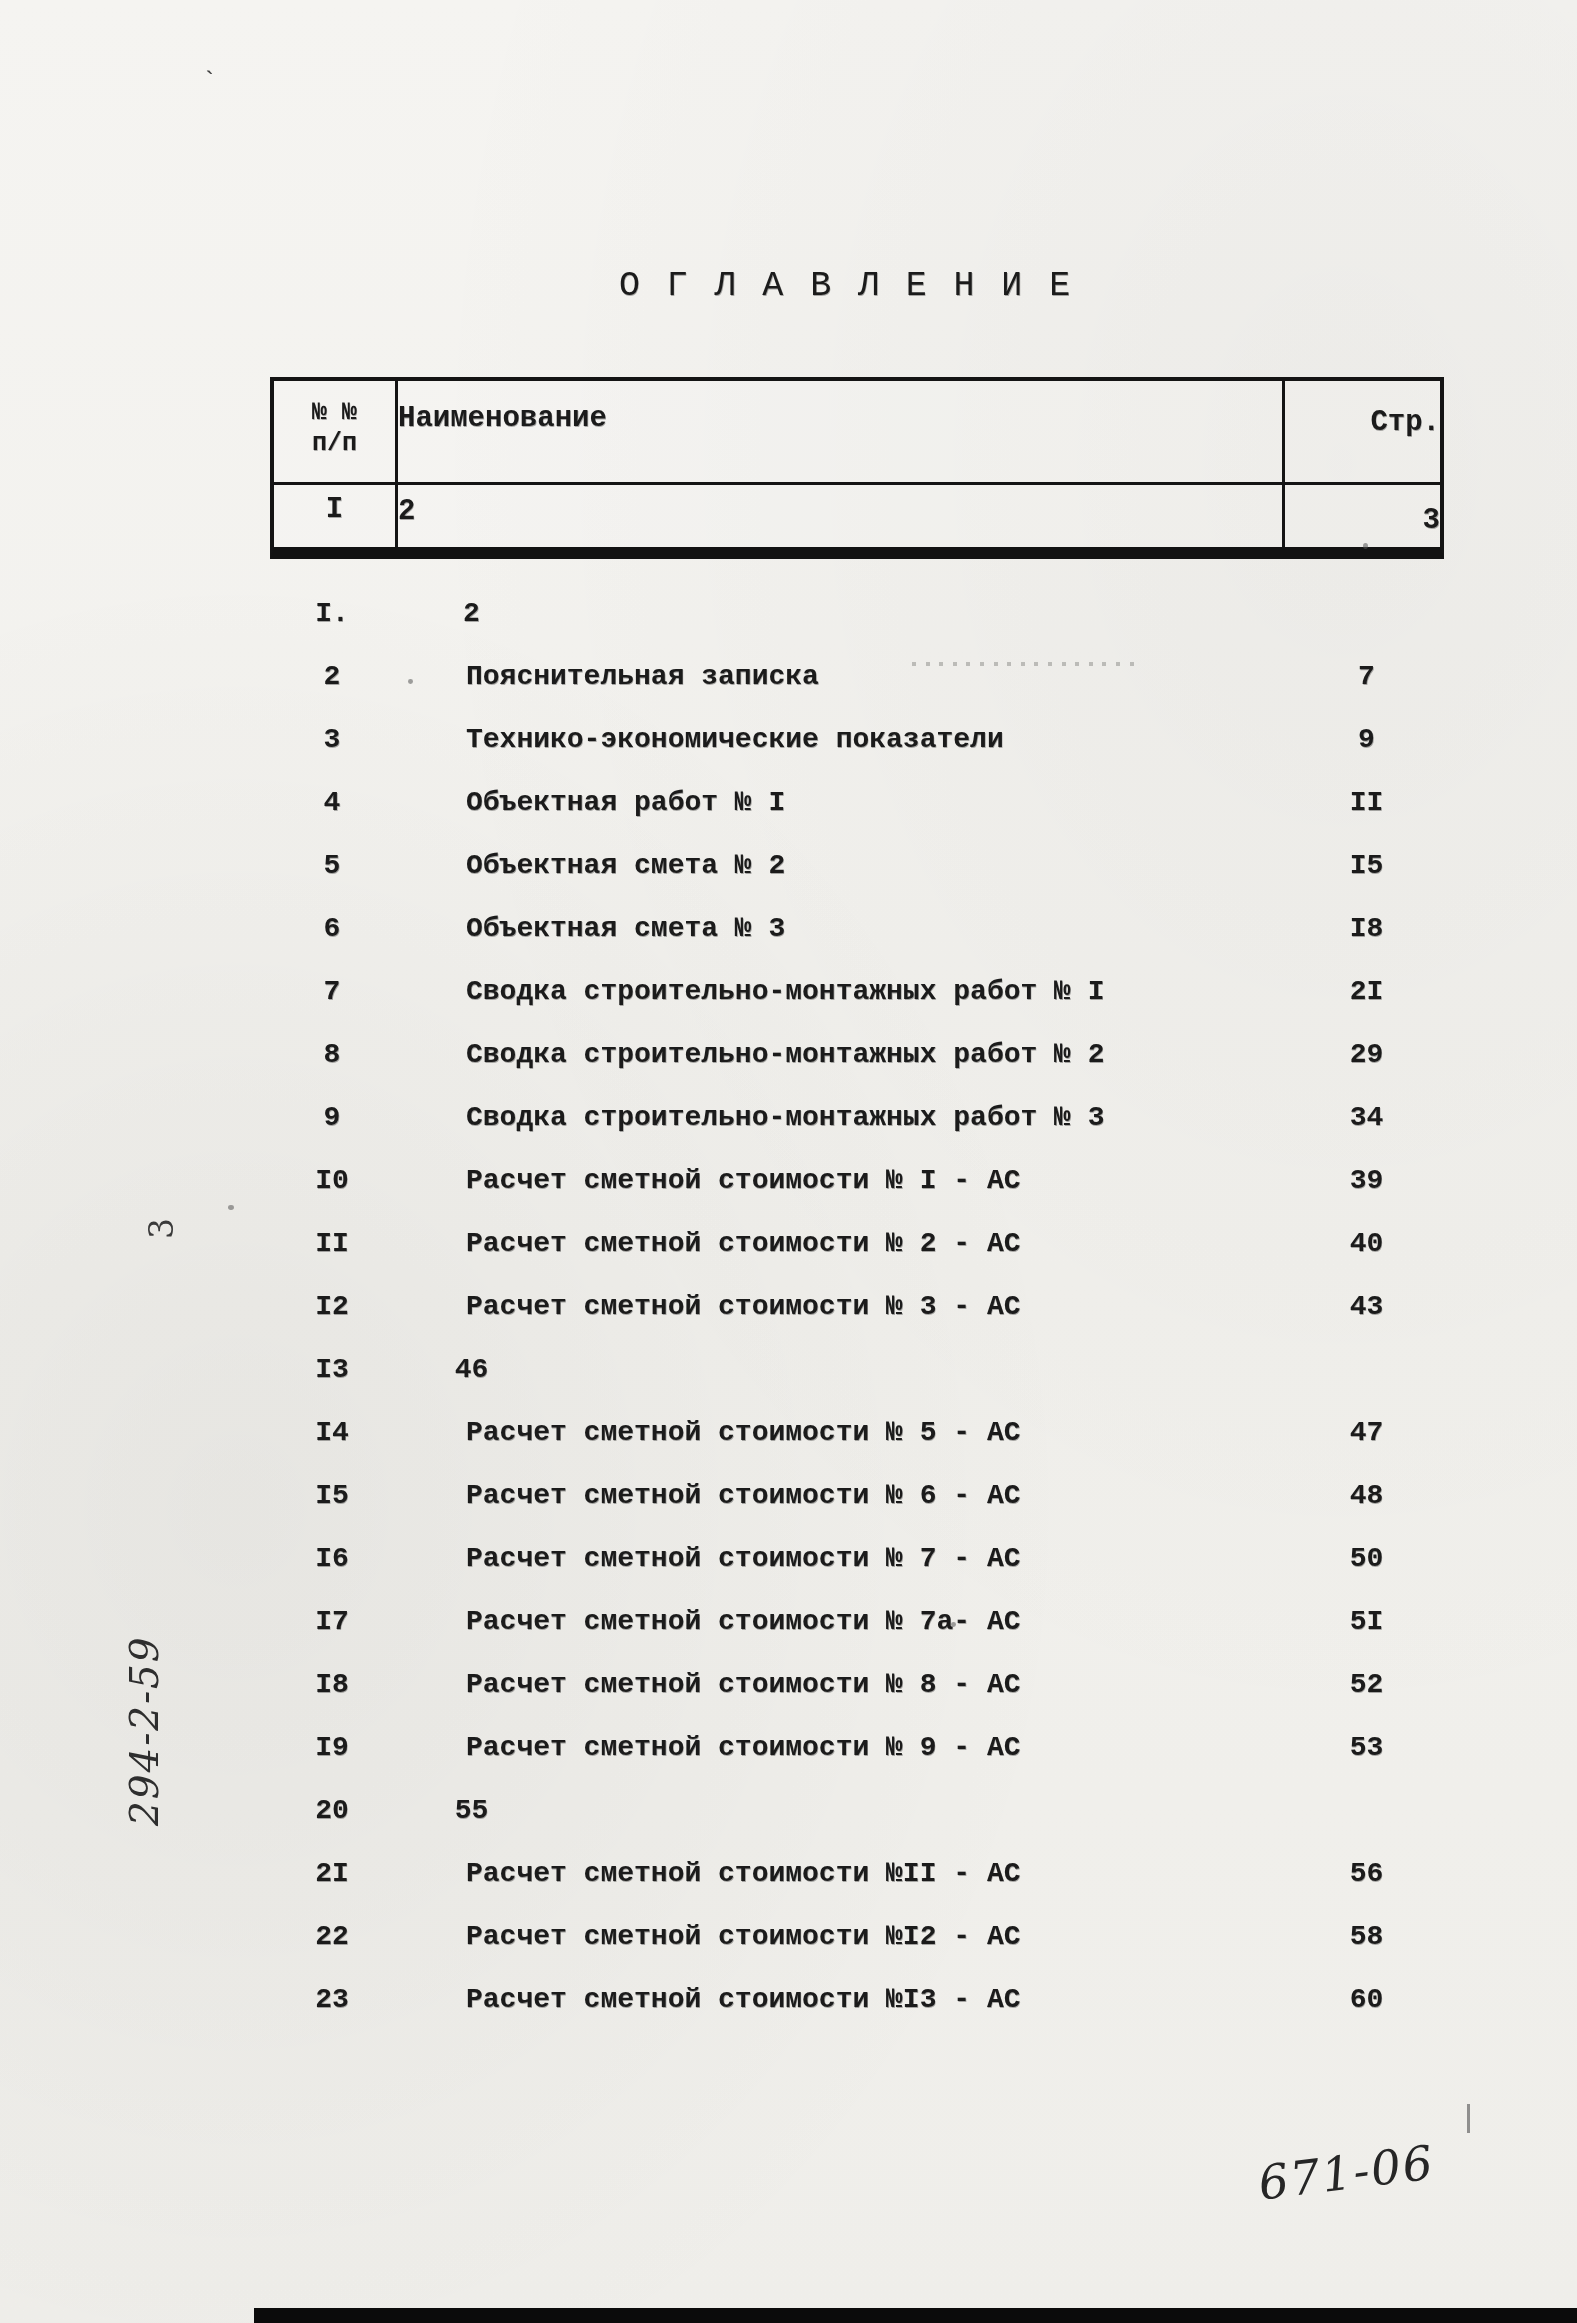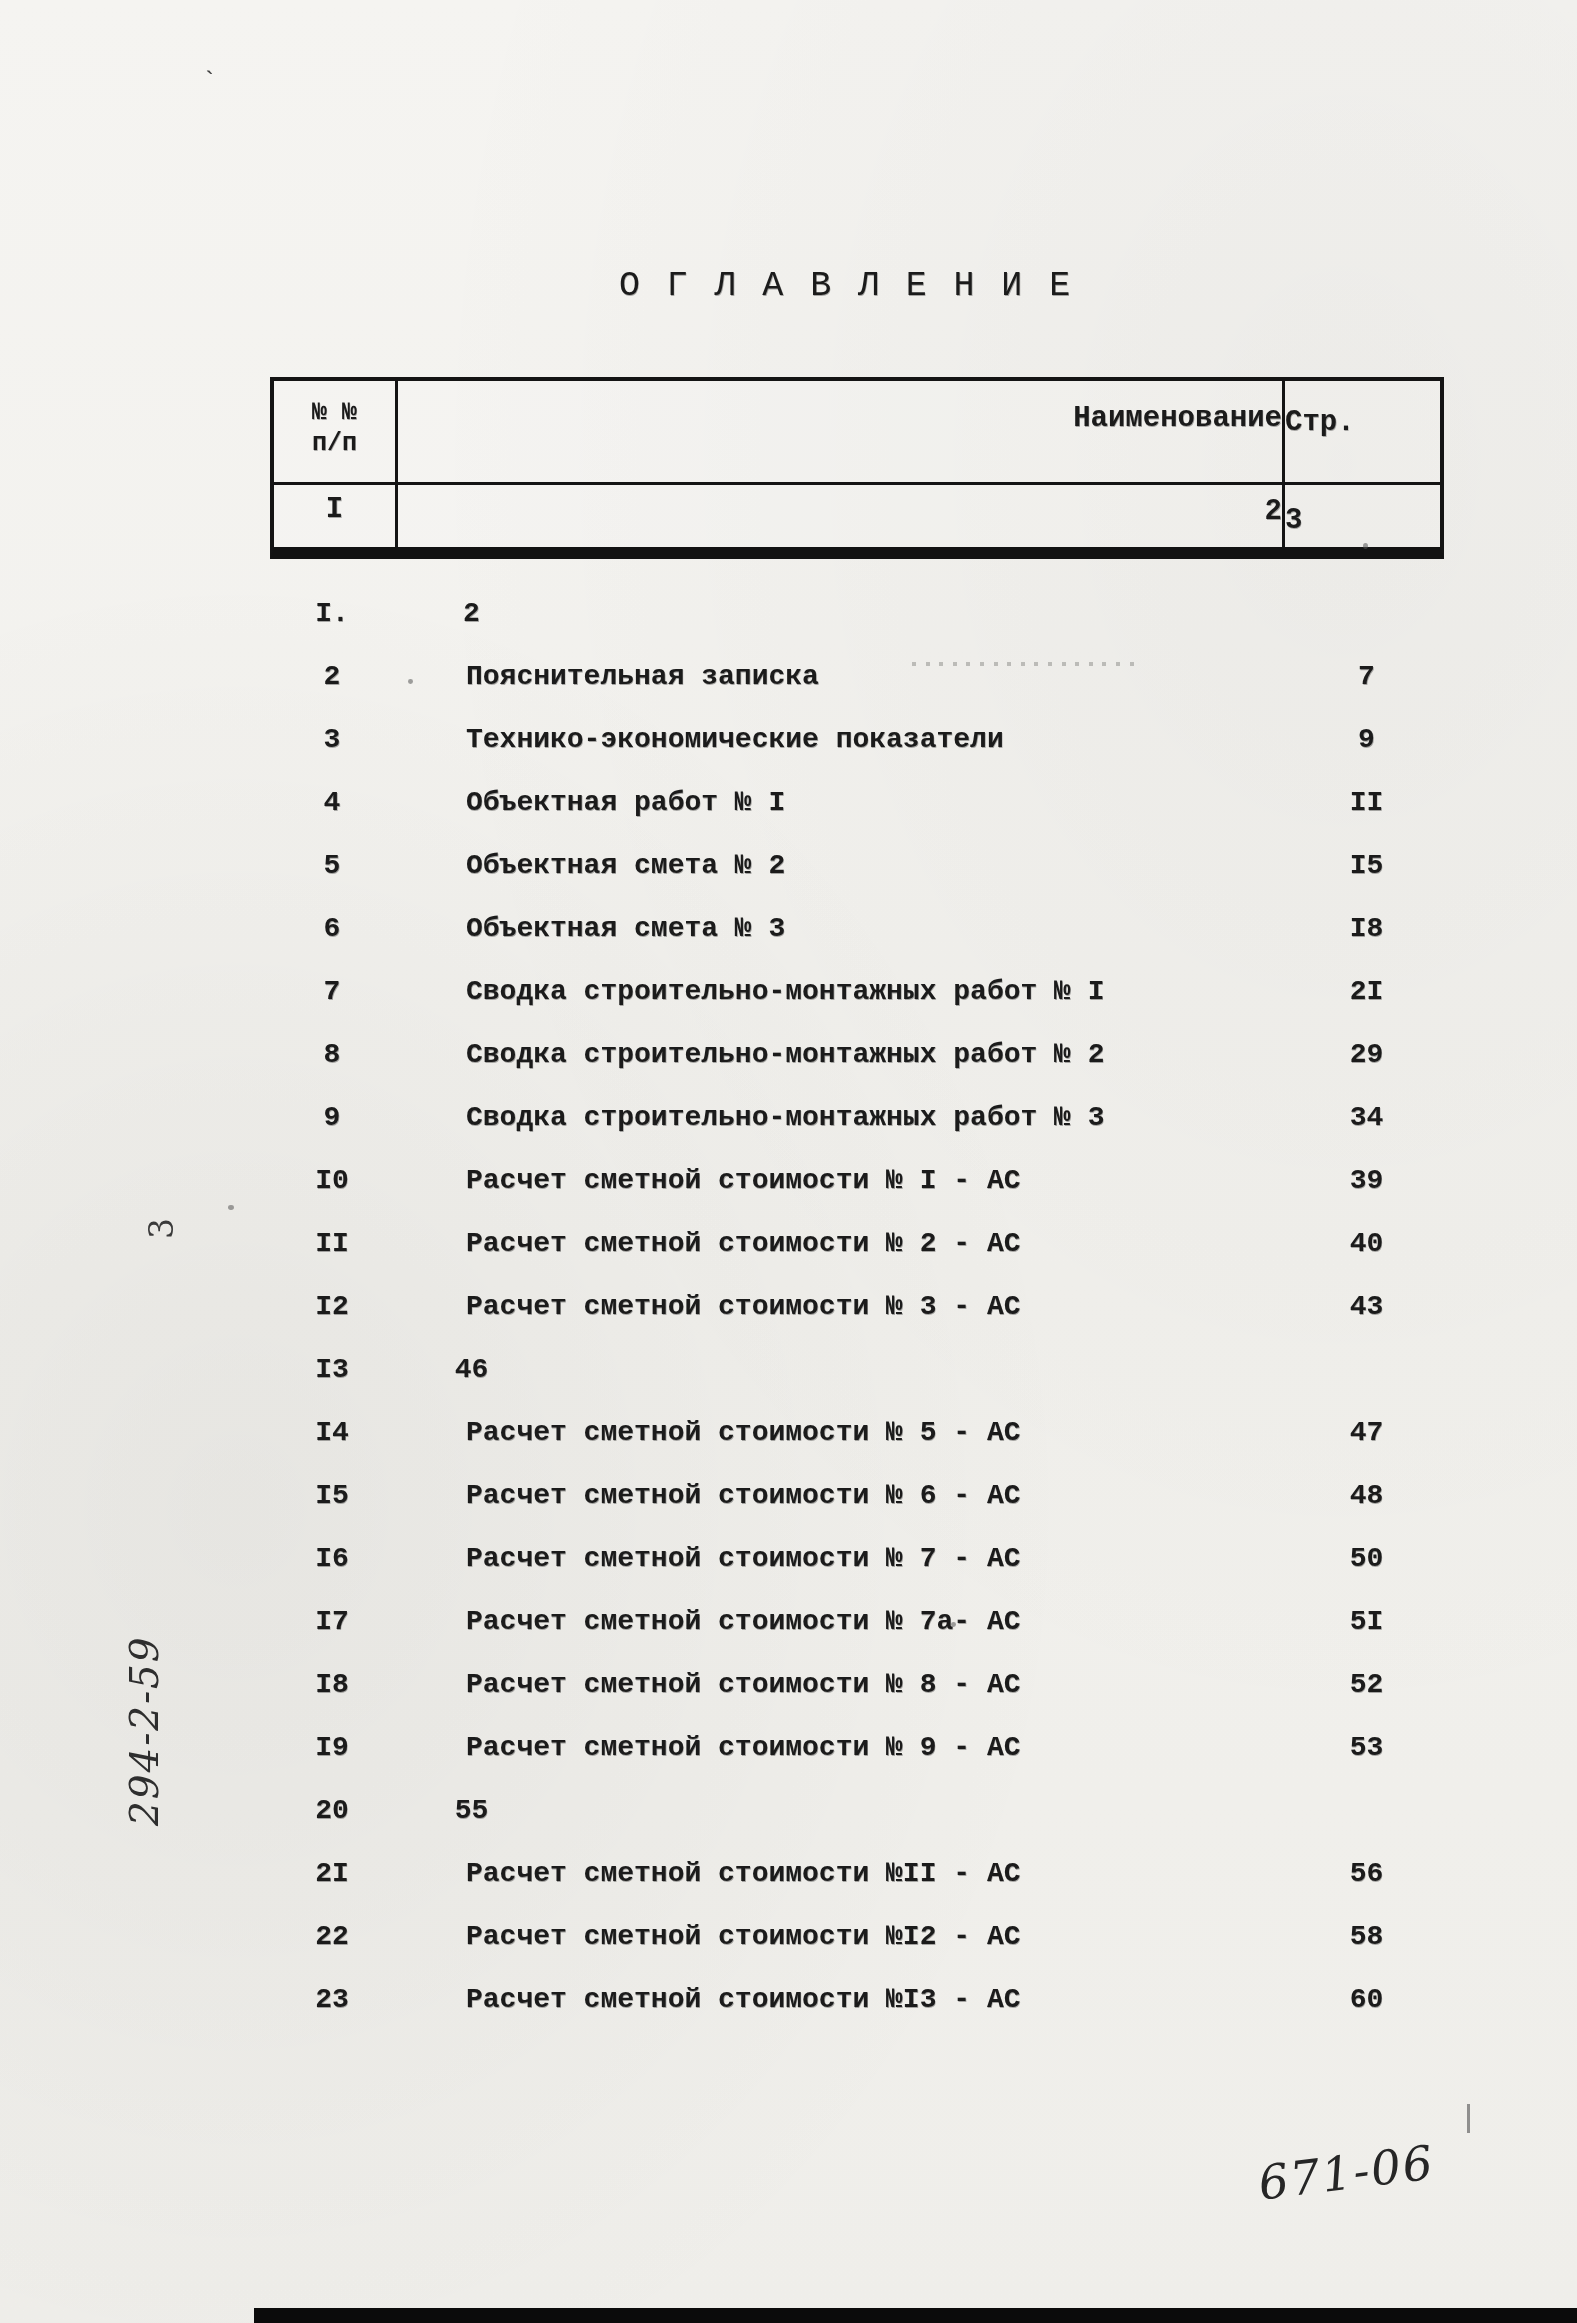--- a/index.html
+++ b/index.html
@@ -27,22 +27,22 @@
   .toc-table {
     position:absolute; left:270px; top:377px; width:1174px;
     border:4.9px solid #141414; border-bottom:12.6px solid #121212;
     box-sizing:border-box;
     background:rgba(255,255,255,0.12);
   }
   .thead-row1 { display:flex; height:101px; border-bottom:3.9px solid #141414; }
   .thead-row2 { display:flex; height:62px; }
   .cell { box-sizing:border-box; font-weight:700; }
   .c1 { width:124px; border-right:3.9px solid #141414; text-align:center; }
-  .c2 { flex:1; border-right:3.9px solid #141414; text-align:right; }
-  .c3 { width:155px; text-align:left; }
+  .c2 { flex:1; border-right:3.9px solid #141414; text-align:left; }
+  .c3 { width:155px; text-align:right; }
   .hdr-col1 { padding-top:15.5px; font-size:25px; line-height:31px; }
   .hdr-col2 { padding-top:21.3px; font-size:29px; }
   .hdr-col3 { padding-top:25px; font-size:29px; }
   .sub1 { padding-top:7.8px;  font-size:29px; }
   .sub2 { padding-top:9.7px; font-size:29px; }
   .sub3 { padding-top:19.4px; font-size:29px; }
 
   .toc-body { position:absolute; left:270px; top:582px; width:1174px; }
   .toc-row { display:flex; align-items:center; height:63px; font-size:28px; font-weight:700; }
   .col-num  { width:124px; text-align:center; }

